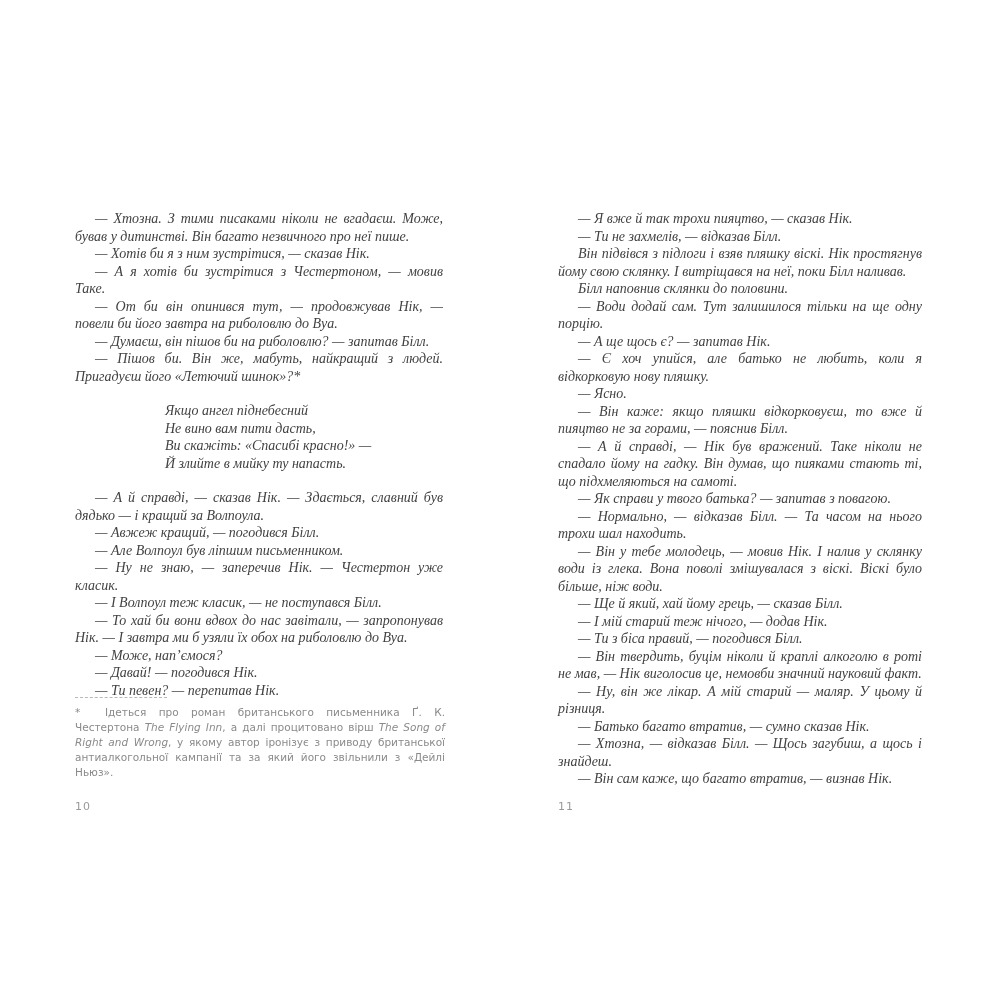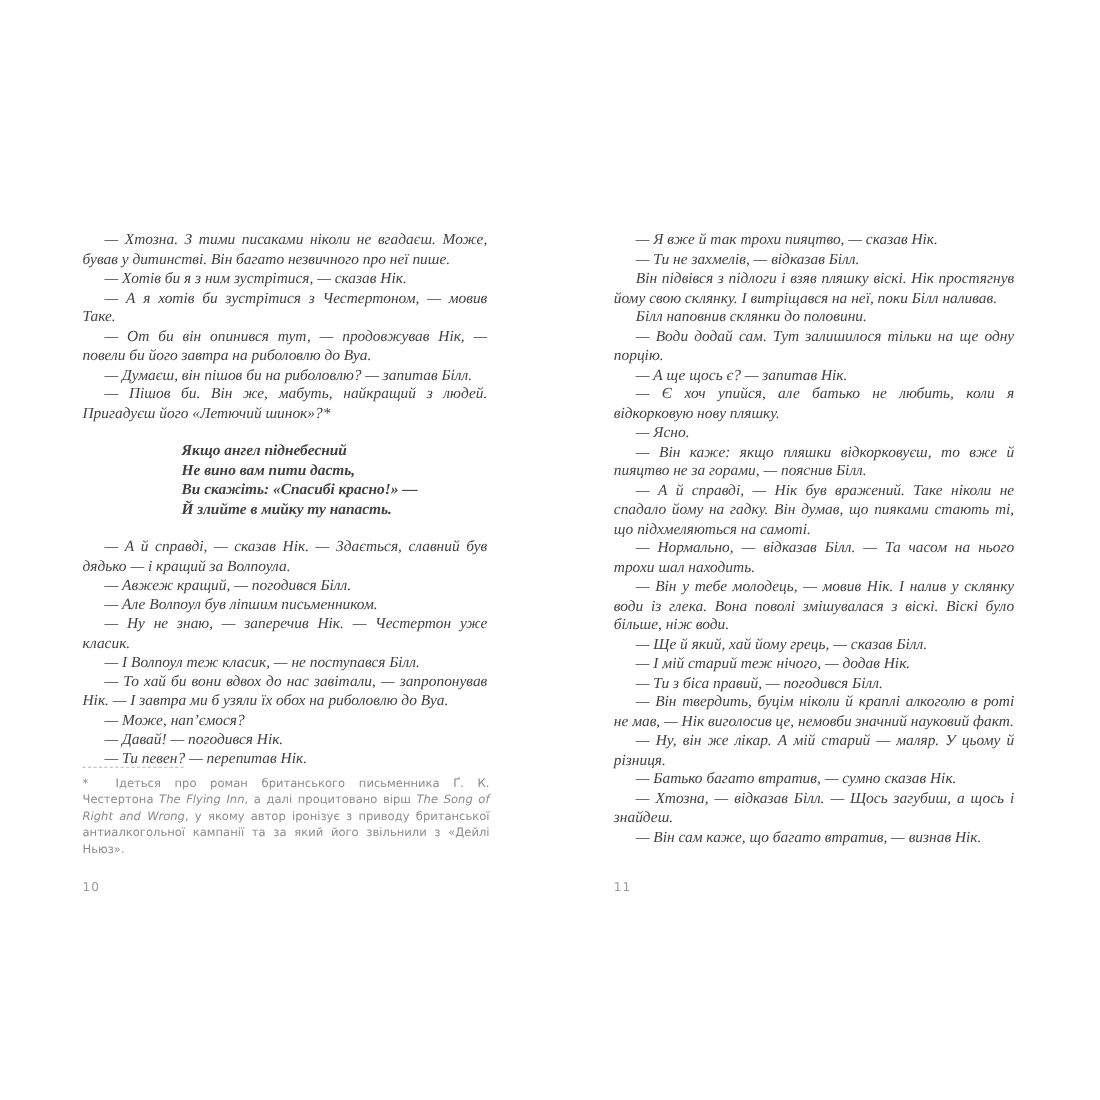--- a/index.html
+++ b/index.html
@@ -21,21 +21,21 @@
     text-align:justify;
   }
   #col-left{left:75px;width:368px;}
   #col-right{left:558px;width:364px;}
   .para{margin:0;text-indent:20px;font-style:italic;}
   .poem{
     margin:17px 0 17px 90px;
     font-style:italic;
     text-align:left;
   }
-  .poem p{margin:0;text-indent:0;font-weight:bold;}
+  .poem p{margin:0;text-indent:0;}
   #footnote{
     position:absolute;
     left:75px;top:697px;width:370px;
     font-family:"DejaVu Sans","Liberation Sans",sans-serif;
     font-size:10.5px;
     line-height:15px;
     color:#8a8a8a;
     text-align:justify;
   }
   .fn-rule{
@@ -103,20 +103,21 @@
       <p class="para">— Я вже й так трохи пияцтво, — сказав Нік.</p>
       <p class="para">— Ти не захмелів, — відказав Білл.</p>
       <p class="para">Він підвівся з підлоги і взяв пляшку віскі. Нік простягнув йому свою склянку. І витріщався на неї, поки Білл наливав.</p>
       <p class="para">Білл наповнив склянки до половини.</p>
       <p class="para">— Води додай сам. Тут залишилося тільки на ще одну порцію.</p>
       <p class="para">— А ще щось є? — запитав Нік.</p>
       <p class="para">— Є хоч упийся, але батько не любить, коли я відкорковую нову пляшку.</p>
       <p class="para">— Ясно.</p>
       <p class="para">— Він каже: якщо пляшки відкорковуєш, то вже й пияцтво не за горами, — пояснив Білл.</p>
       <p class="para">— А й справді, — Нік був вражений. Таке ніколи не спадало йому на гадку. Він думав, що пияками стають ті, що підхмеляються на самоті.</p>
+      <p class="para">— Як справи у твого батька? — запитав з повагою.</p>
       <p class="para">— Нормально, — відказав Білл. — Та часом на нього трохи шал находить.</p>
       <p class="para">— Він у тебе молодець, — мовив Нік. І налив у склянку води із глека. Вона поволі змішувалася з віскі. Віскі було більше, ніж води.</p>
       <p class="para">— Ще й який, хай йому грець, — сказав Білл.</p>
       <p class="para">— І мій старий теж нічого, — додав Нік.</p>
       <p class="para">— Ти з біса правий, — погодився Білл.</p>
       <p class="para">— Він твердить, буцім ніколи й краплі алкоголю в роті не мав, — Нік виголосив це, немовби значний науковий факт.</p>
       <p class="para">— Ну, він же лікар. А мій старий — маляр. У цьому й різниця.</p>
       <p class="para">— Батько багато втратив, — сумно сказав Нік.</p>
       <p class="para">— Хтозна, — відказав Білл. — Щось загубиш, а щось і знайдеш.</p>
       <p class="para">— Він сам каже, що багато втратив, — визнав Нік.</p>

